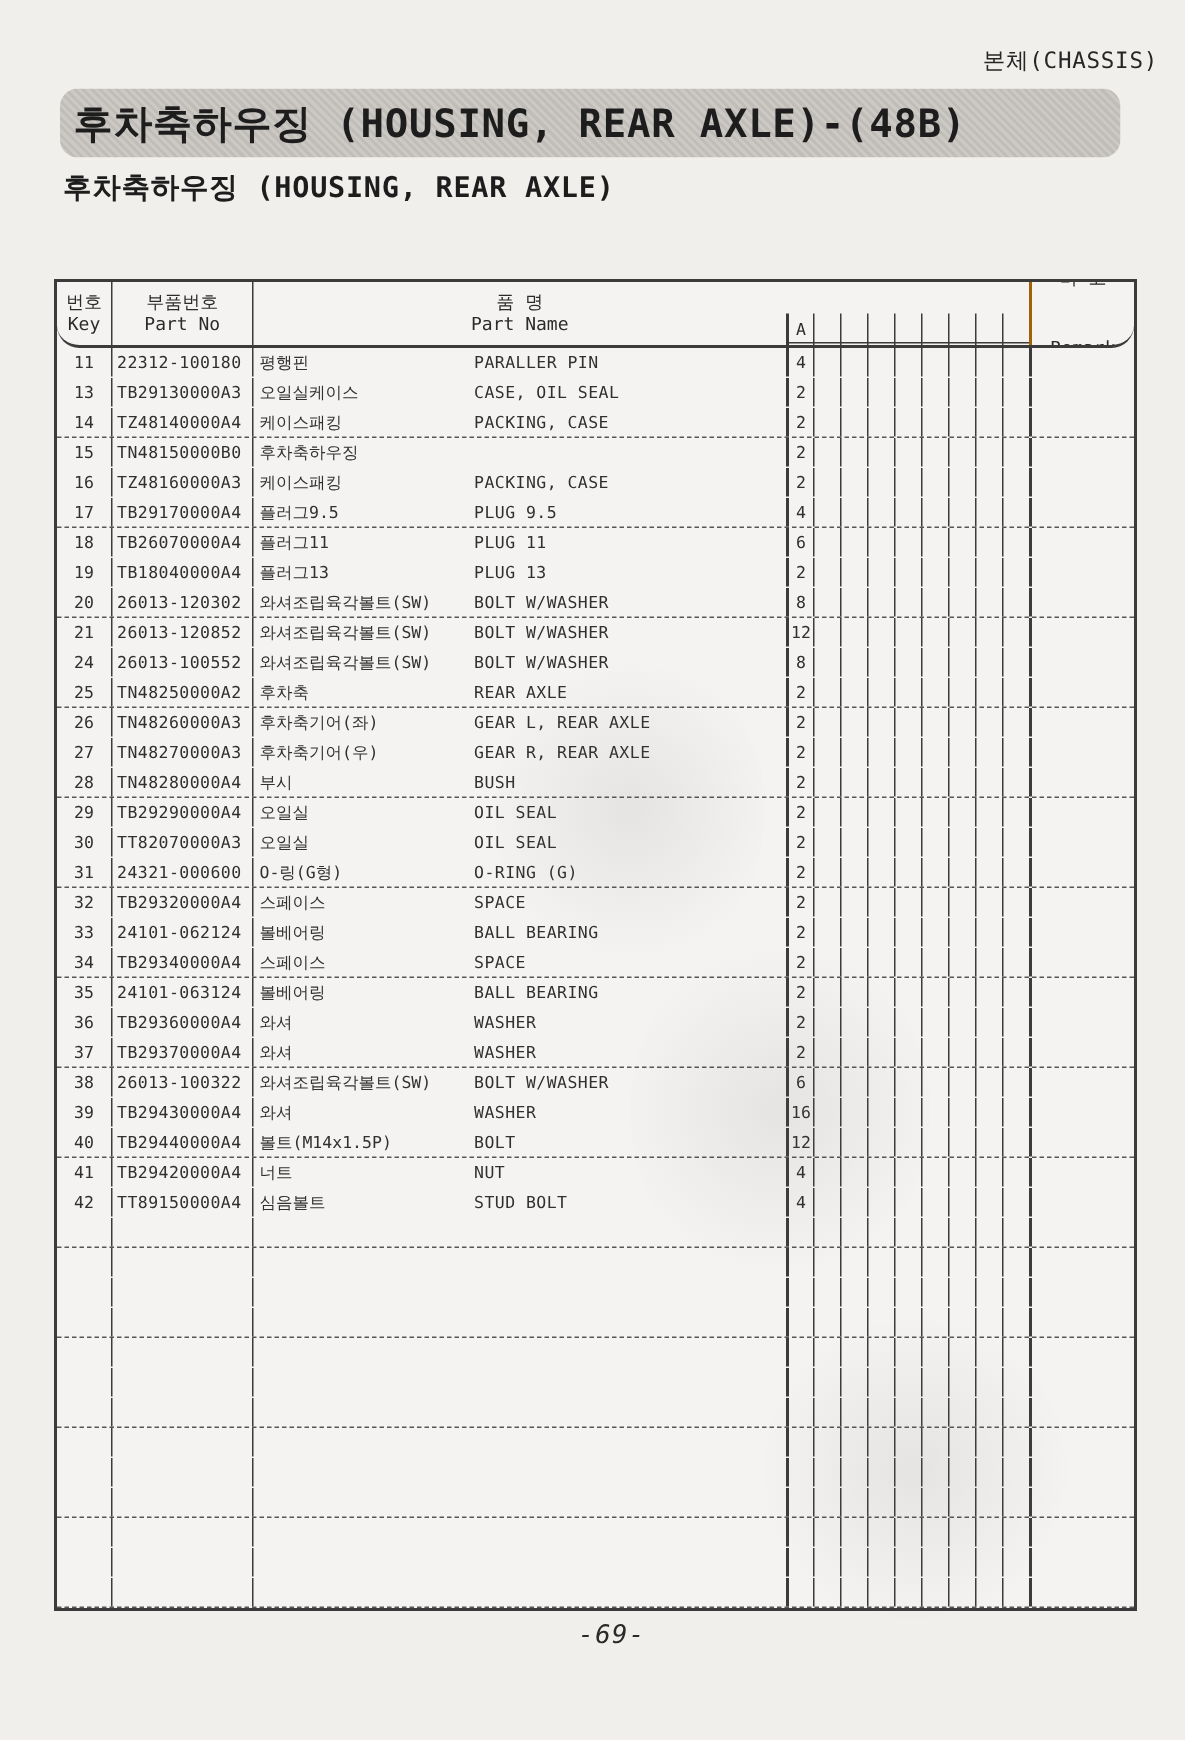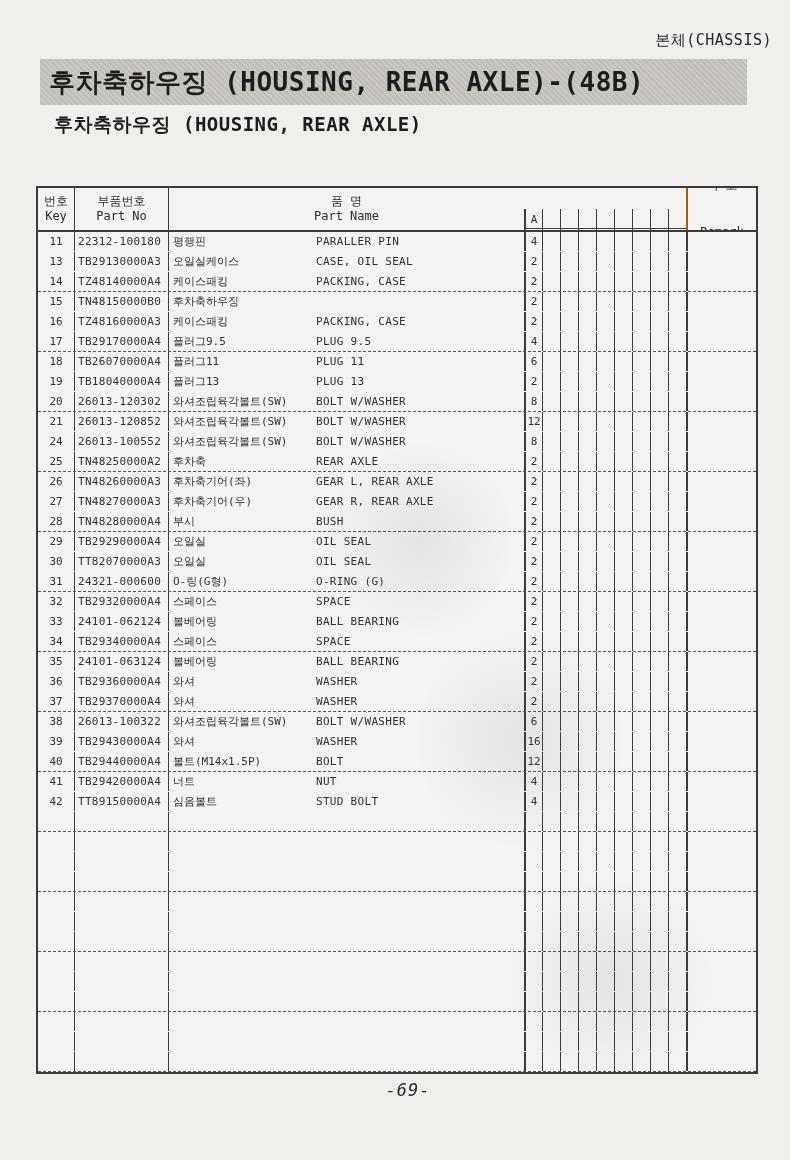--- a/index.html
+++ b/index.html
@@ -13,38 +13,39 @@
     padding-left:26px;
   }
   .corner-label{
     position:absolute;top:31px;right:44px;
     font-size:15px;letter-spacing:0.5px;color:#262626;
   }
   .title-bar{
     position:absolute;left:40px;top:59px;width:707px;height:46px;
     background:#c8c5c0;
     background-image:repeating-linear-gradient(45deg, rgba(255,255,255,.07) 0 2px, rgba(0,0,0,.04) 2px 4px);
-    display:flex;align-items:center;box-sizing:border-box;padding-left:9px;
+    display:flex;align-items:center;box-sizing:border-box;padding-left:9px;border-radius:12px;
   }
   .title-text{font-size:26px;font-weight:bold;color:#1d1d1d;letter-spacing:0.5px;white-space:nowrap;}
   .subtitle{
-    position:absolute;left:54px;top:112px;
+    position:absolute;left:42px;top:112px;
     font-size:19px;font-weight:bold;color:#1d1d1d;letter-spacing:0.5px;
   }
 
   .parts-table{
     position:absolute;left:36px;top:186px;width:722px;
     border:2px solid #3b3b3b;box-sizing:border-box;
     background:rgba(255,255,255,0.28);
   }
   .thead{
     display:grid;
     grid-template-columns:36px 94px 356px repeat(9,18px) 70px;
     grid-template-rows:21px 21px;
     border-bottom:2px solid #3b3b3b;
+    border-radius:15px;
   }
   .th{
     display:flex;align-items:center;justify-content:center;
     font-size:12px;line-height:1.25;color:#2a2a2a;
     border-left:1px solid #3b3b3b;box-sizing:border-box;
     overflow:hidden;white-space:nowrap;
   }
   .th.stacked{flex-direction:column;justify-content:center;}
   .th-key{grid-row:1/3;grid-column:1;border-left:none;}
   .th-pn{grid-row:1/3;grid-column:2;}

